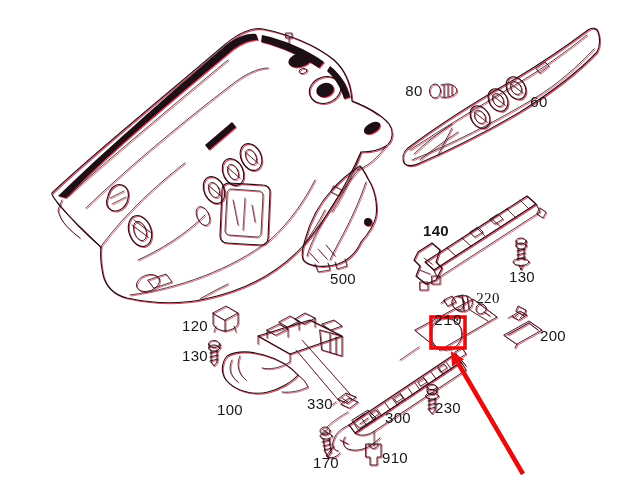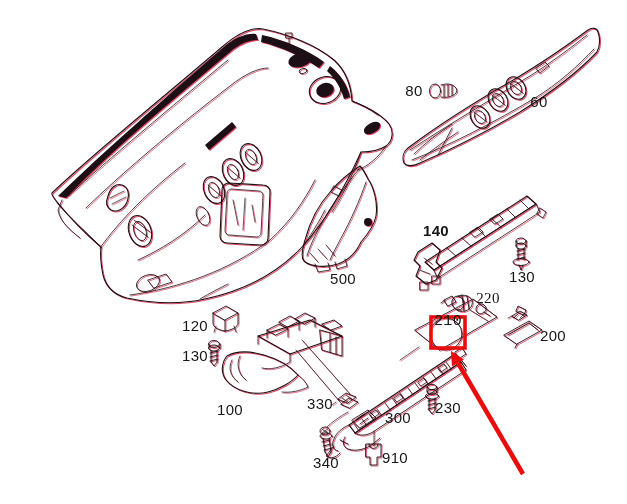--- a/index.html
+++ b/index.html
@@ -234,16 +234,16 @@
       <span class="part-label" style="left: 522px; top: 276px;">130</span>
       <span class="part-label" style="left: 488px; top: 298px; font-family: Liberation Serif, serif;">220</span>
       <span class="part-label" style="left: 448px; top: 321px; font-family: Liberation Mono, monospace;">210</span>
       <span class="part-label" style="left: 553px; top: 335px;">200</span>
       <span class="part-label" style="left: 195px; top: 325px;">120</span>
       <span class="part-label" style="left: 195px; top: 355px;">130</span>
       <span class="part-label" style="left: 230px; top: 409px;">100</span>
       <span class="part-label" style="left: 320px; top: 403px; text-align: center;">330</span>
       <span class="part-label" style="left: 398px; top: 417px;">300</span>
       <span class="part-label" style="left: 448px; top: 407px;">230</span>
-      <span class="part-label" style="left: 326px; top: 462px;">340</span>
+      <span class="part-label" style="left: 326px; top: 462px;">170</span>
       <span class="part-label" style="left: 395px; top: 457px;">910</span>
     </div>
 </div>
 
 </body></html>

